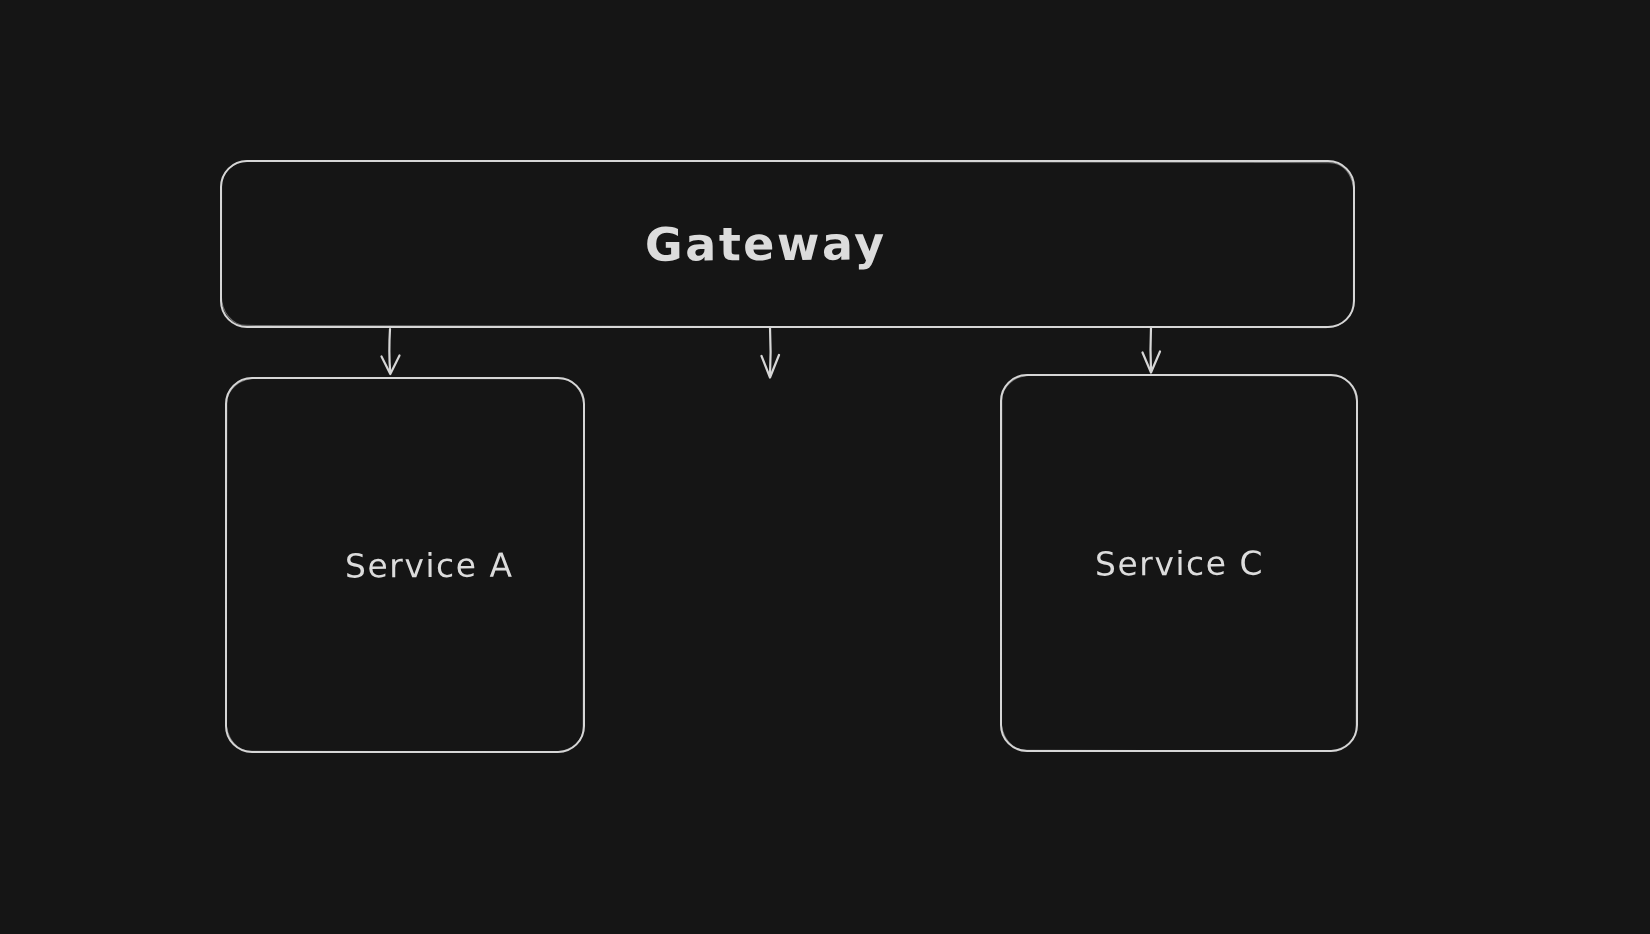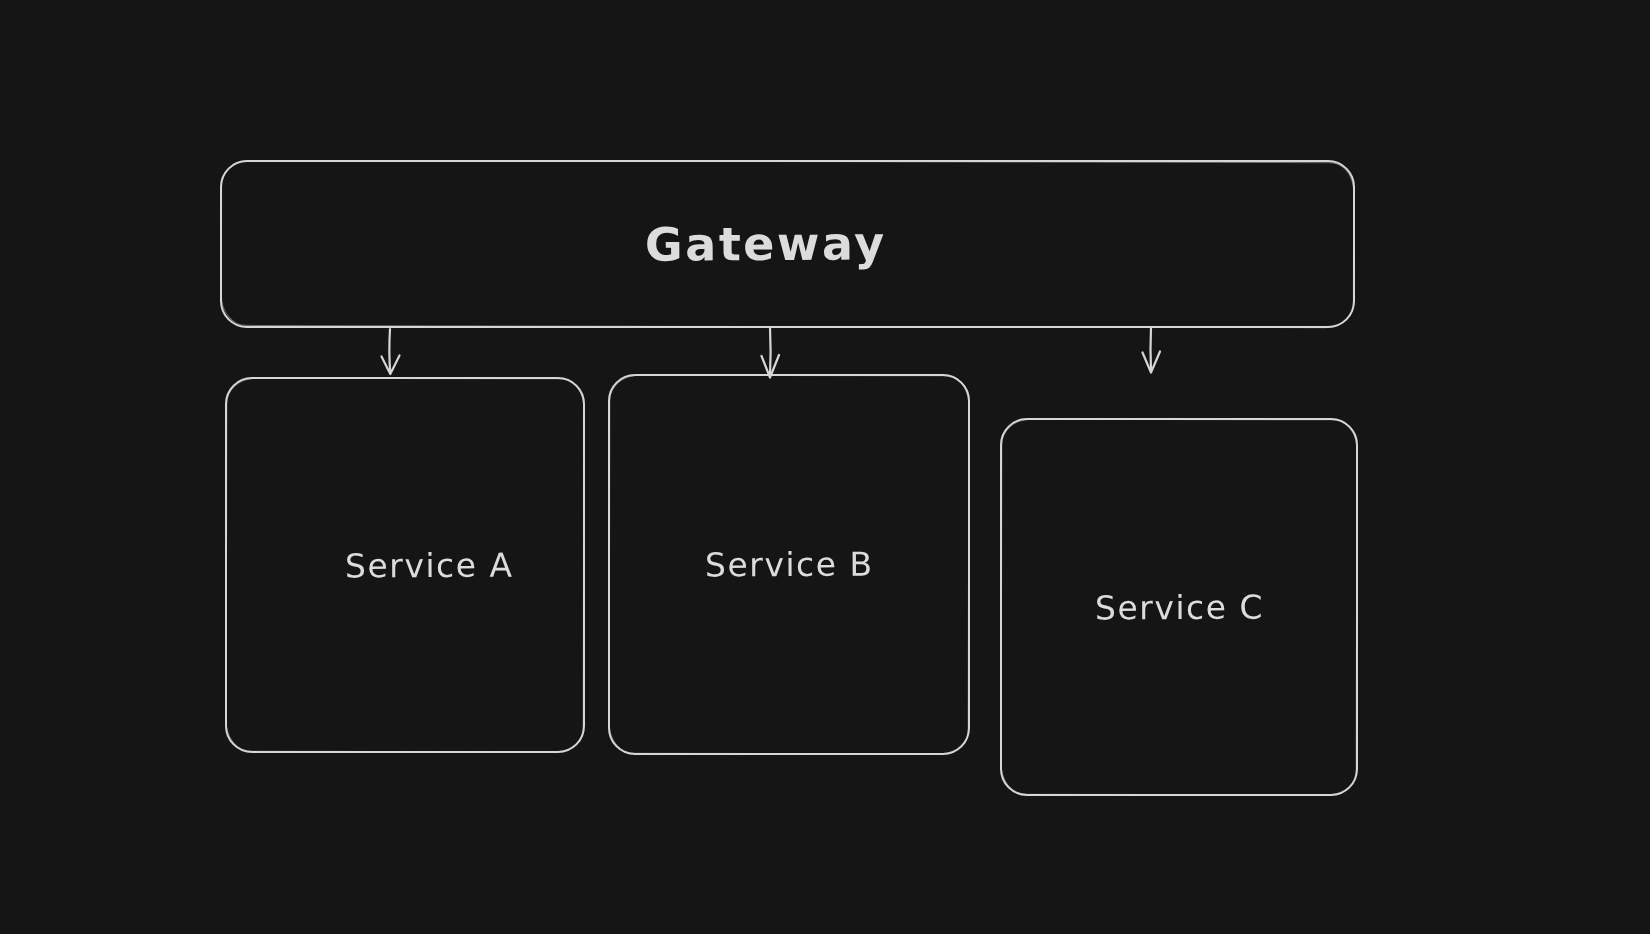--- a/index.html
+++ b/index.html
@@ -73,21 +73,20 @@
     left: 608px;
     top: 374px;
     width: 362px;
     height: 381px;
   }
   .node-service-c {
     left: 1000px;
     top: 374px;
     width: 358px;
     height: 378px;
-    margin-top: 44px;
   }
   .node-label {
     color: var(--text);
     white-space: nowrap;
     transform: rotate(-0.3deg);
   }
   .node-gateway .node-label {
     font-size: 46px;
     letter-spacing: 2.5px;
     font-weight: bold;
@@ -119,21 +118,18 @@
   </svg>
 
   <div class="node node-gateway">
     <span class="node-label">Gateway</span>
   </div>
 
   <div class="node node-service-a">
     <span class="node-label service-label">Service A</span>
   </div>
 
-  <div class="node node-service-b">
-    <span class="node-label service-label">Service B</span>
-  </div>
 
   <div class="node node-service-c">
     <span class="node-label service-label">Service C</span>
   </div>
 
 </div>
 
 </body></html>

